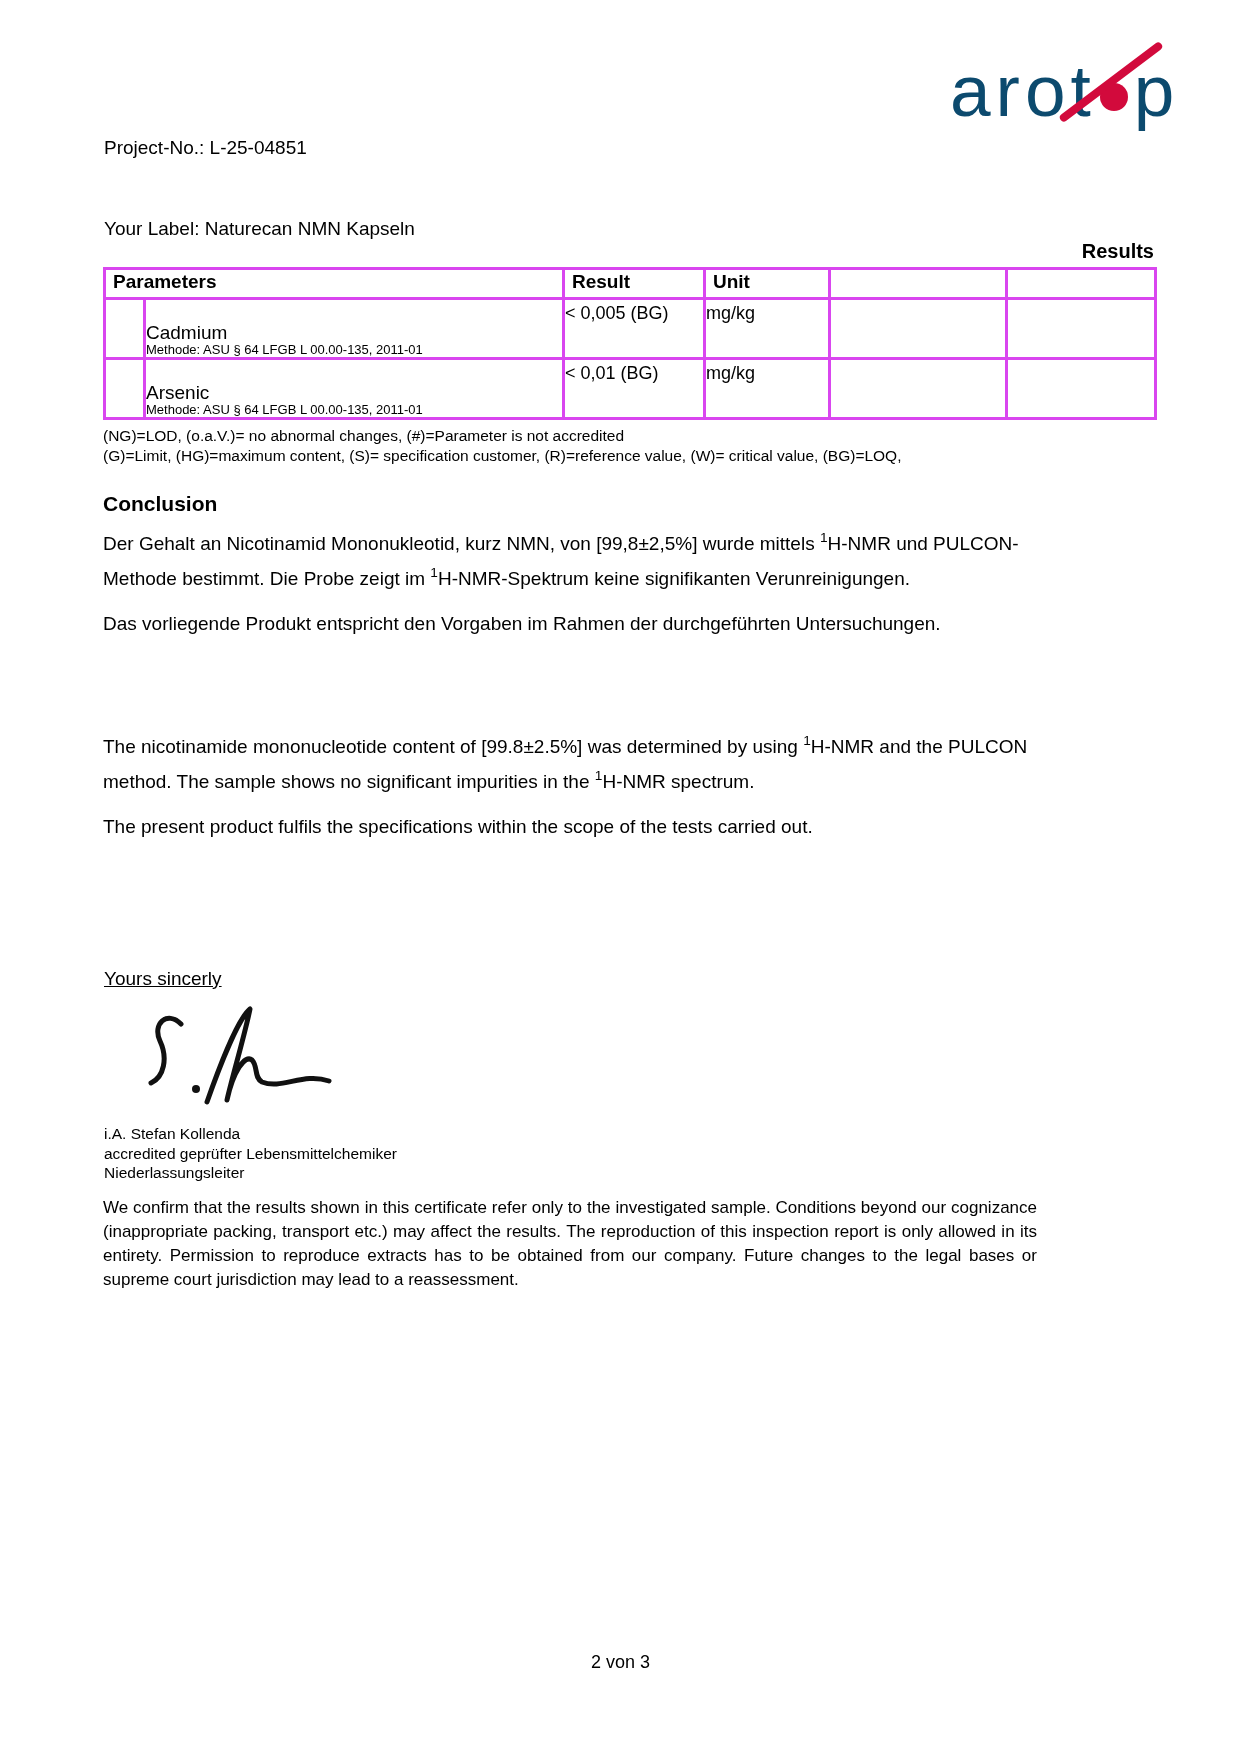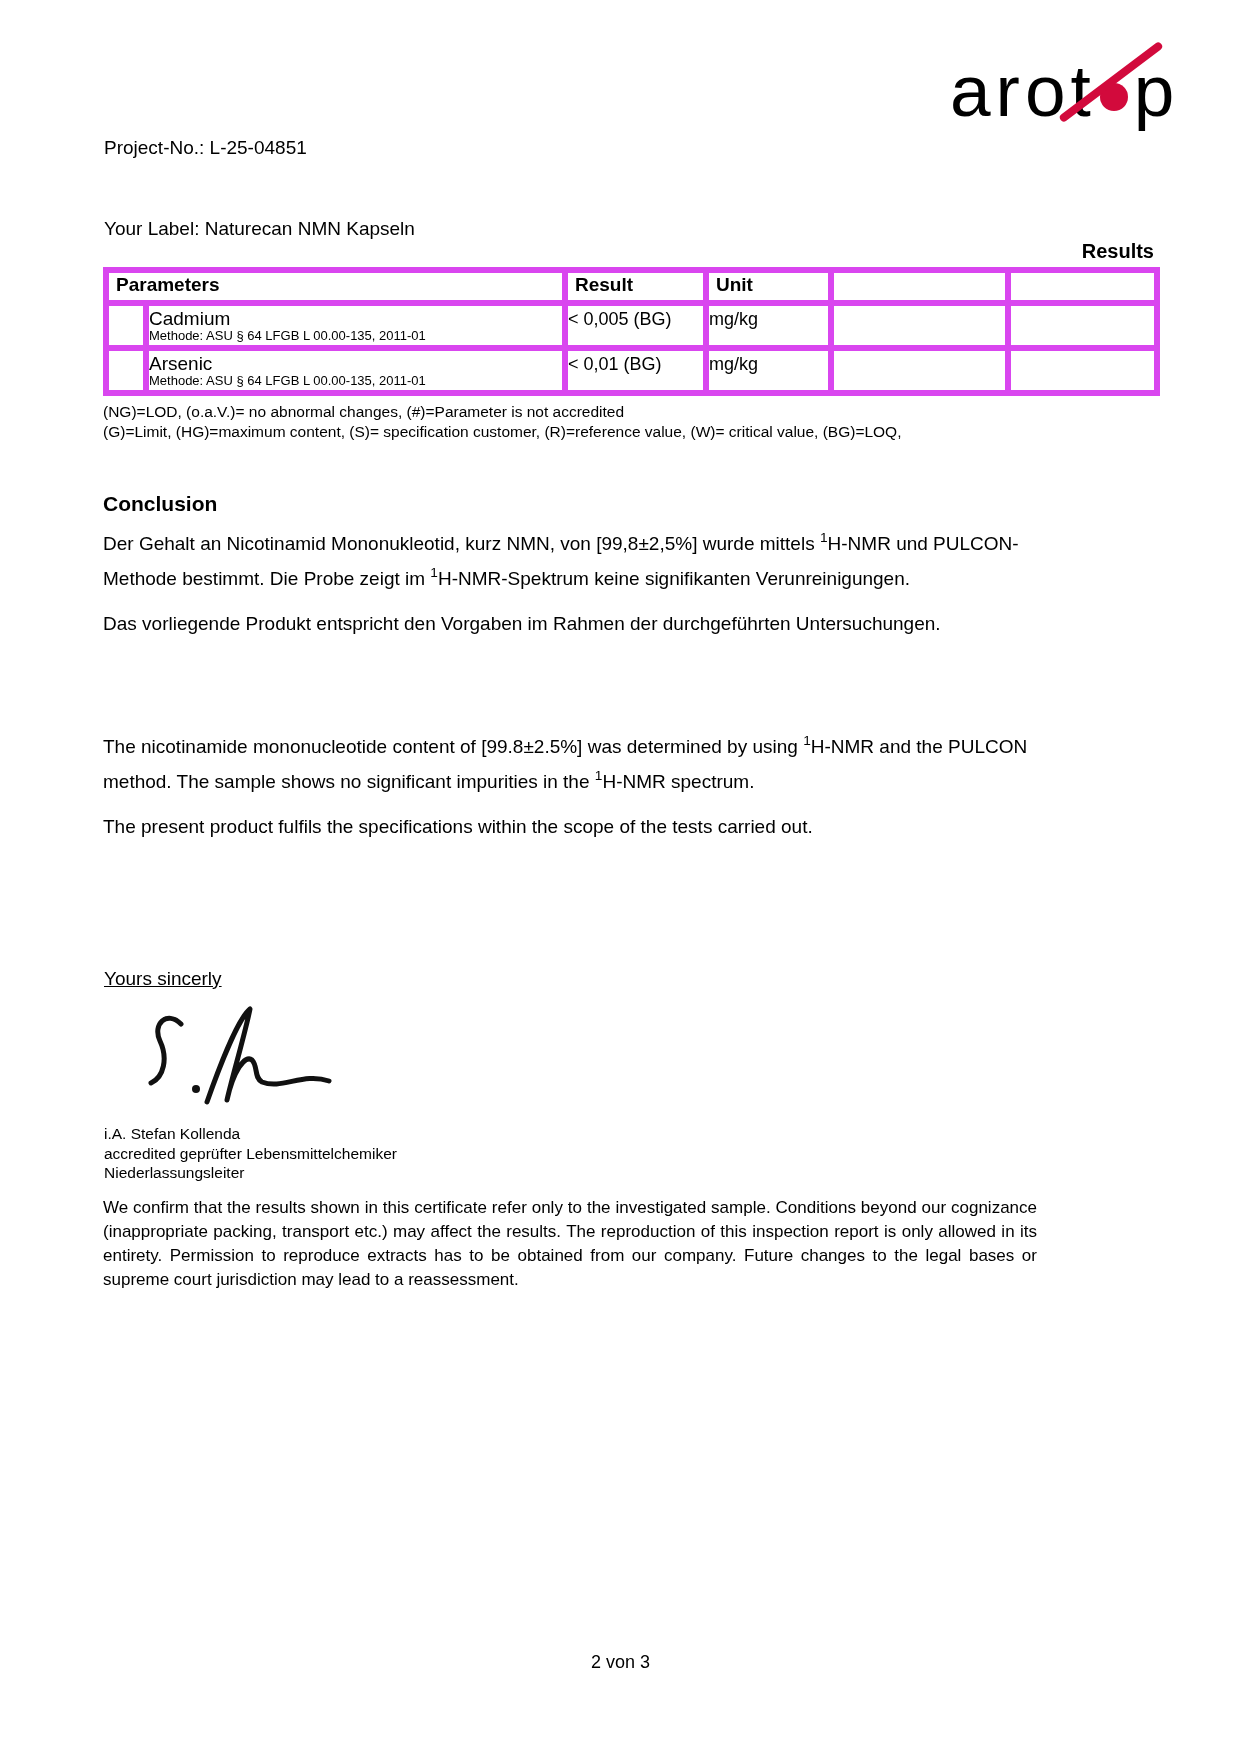--- a/index.html
+++ b/index.html
@@ -19,51 +19,51 @@
     font-size: 19px; line-height: 27px; white-space: pre;
   }
 
   
   .logo {
     position: absolute; top: 30px; left: 950px; width: 260px; height: 102px;
   }
   .logo-row {
     position: absolute; left: 0; bottom: 0;
     display: flex; align-items: flex-end;
-    font-size: 73px; letter-spacing: 5px; color: #000000;
+    font-size: 73px; letter-spacing: 5px; color: #0c4a6e;
     font-weight: 500;
   }
   .logo-dot {
     width: 28px; height: 28px; border-radius: 50%;
     background: #d20a3c; margin: 0 6px 21px 4px;
   }
   .logo-slash {
     position: absolute; left: 98px; top: 48px;
     width: 126px; height: 8px; border-radius: 4px;
     background: #d20a3c;
     transform: rotate(-37deg);
   }
 
   
   .results-section { position: absolute; left: 103px; top: 240px; width: 1051px; }
   .results-heading { font-size: 20px; font-weight: bold; margin: 0 0 4px 4px; text-align: right; }
   table.results {
     border-collapse: collapse; table-layout: fixed; width: 1051px;
   }
   table.results th, table.results td {
-    border: 6px solid #d946ef; vertical-align: top; overflow: hidden;
+    border: 3px solid #d946ef; vertical-align: top; overflow: hidden;
   }
   table.results th {
     font-size: 19px; font-weight: bold; text-align: left;
     height: 26px; padding: 1px 0 0 7px;
   }
   table.results td { height: 37px; padding: 2px 0 0 0; }
   td.cell-narrow { padding: 0; }
   td.cell-param { padding-left: 9px; }
-  .param-name { font-size: 19px; line-height: 21px; }
+  .param-name { font-size: 19px; line-height: 21px; margin-top: 20px; }
   .param-method { font-size: 13px; line-height: 14px; }
   td.cell-result, td.cell-unit { font-size: 18px; padding-left: 8px; line-height: 22px; }
 
   .legend { margin-top: 6px; font-size: 15.5px; line-height: 20px; }
 
   
   .conclusion-section { position: absolute; left: 103px; top: 492px; width: 938px; }
   .conclusion-heading { font-size: 21px; font-weight: bold; margin: 0 0 10px 0; }
   .para { font-size: 19px; line-height: 35px; margin: 0 0 10px 0; }
   .para-gap { margin-top: 88px; }

